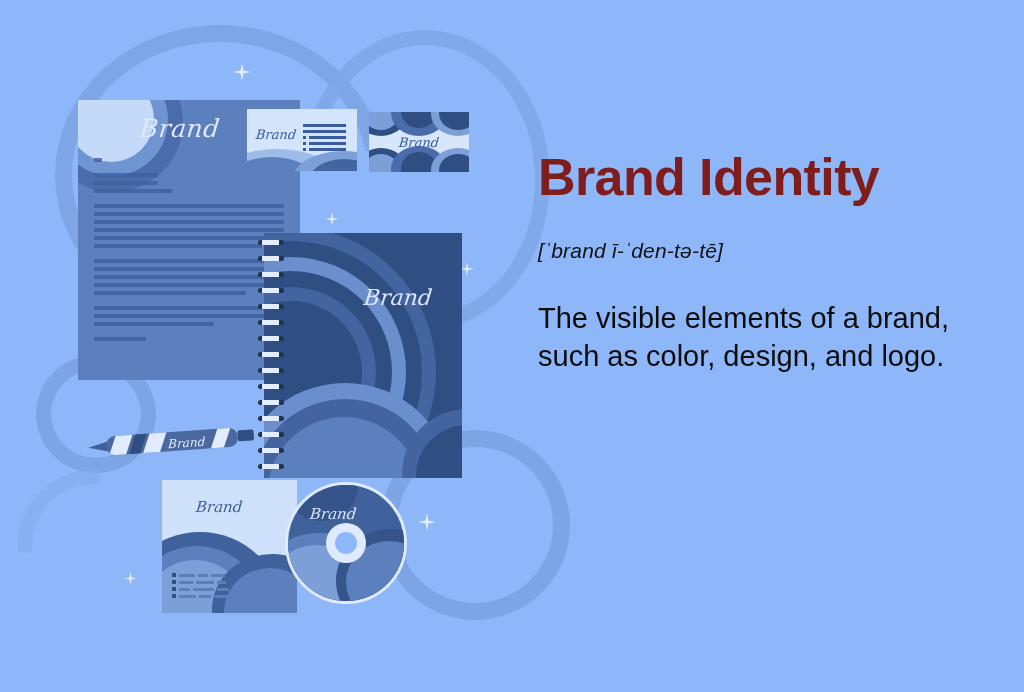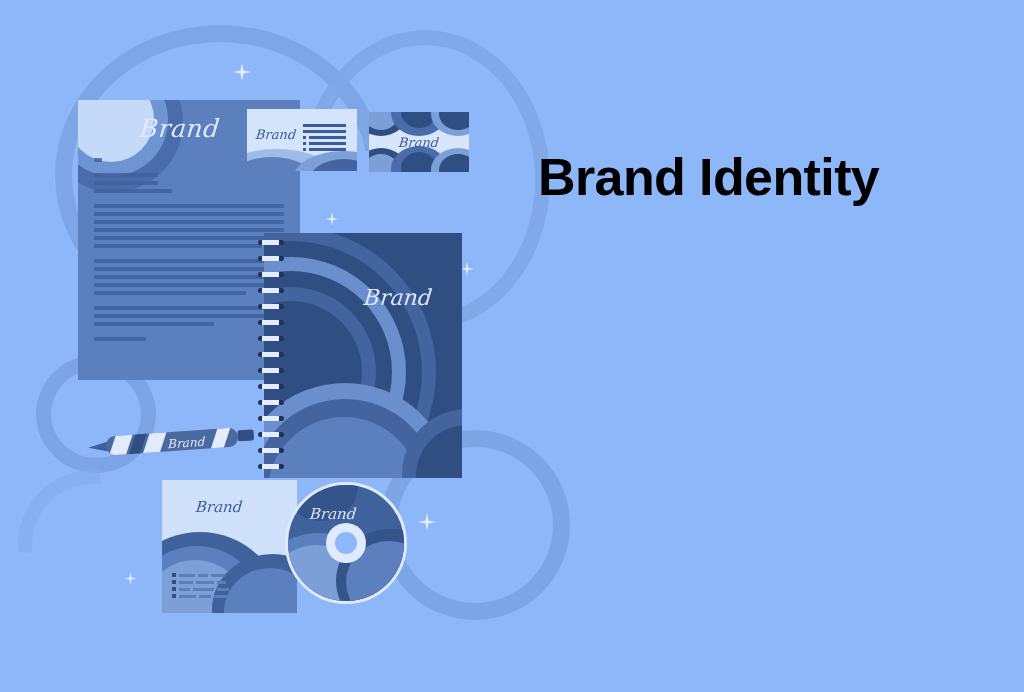--- a/index.html
+++ b/index.html
@@ -321,21 +321,21 @@
   .text-col {
     position: absolute;
     left: 538px; top: 150px;
     width: 450px;
   }
   .headline {
     font-family: "Liberation Sans", sans-serif;
     font-weight: bold;
     font-size: 52px;
     line-height: 1.05;
-    color: #000000;
+    color: #7f1d1d;
     letter-spacing: -.6px;
   }
   .pronunciation {
     margin-top: 34px;
     font-family: "Liberation Sans", sans-serif;
     font-style: italic;
     font-size: 21px;
     color: #111;
     letter-spacing: .2px;
   }
@@ -580,16 +580,18 @@
     <div class="disc-shape" style="left:48px; top:44px;width:110px;height:104px;background:#34548a;"></div>
     <div class="disc-shape" style="left:58px; top:56px;width:86px; height:82px; background:#5c7fbe;"></div>
     <div class="disc-shape" style="left:-4px;top:-34px;width:74px;height:70px;background:#34548a;"></div>
     <div class="disc-script">Brand</div>
     <div class="disc-hole-out"></div>
     <div class="disc-hole-in"></div>
   </div>
 
   <div class="text-col">
     <h1 class="headline">Brand Identity</h1>
+    <div class="pronunciation">[ˈbrand ī-ˈden-tə-tē]</div>
+    <div class="definition">The visible elements of a brand, such as color, design, and logo.</div>
   </div>
 
 
 </div>
 
 </body></html>

